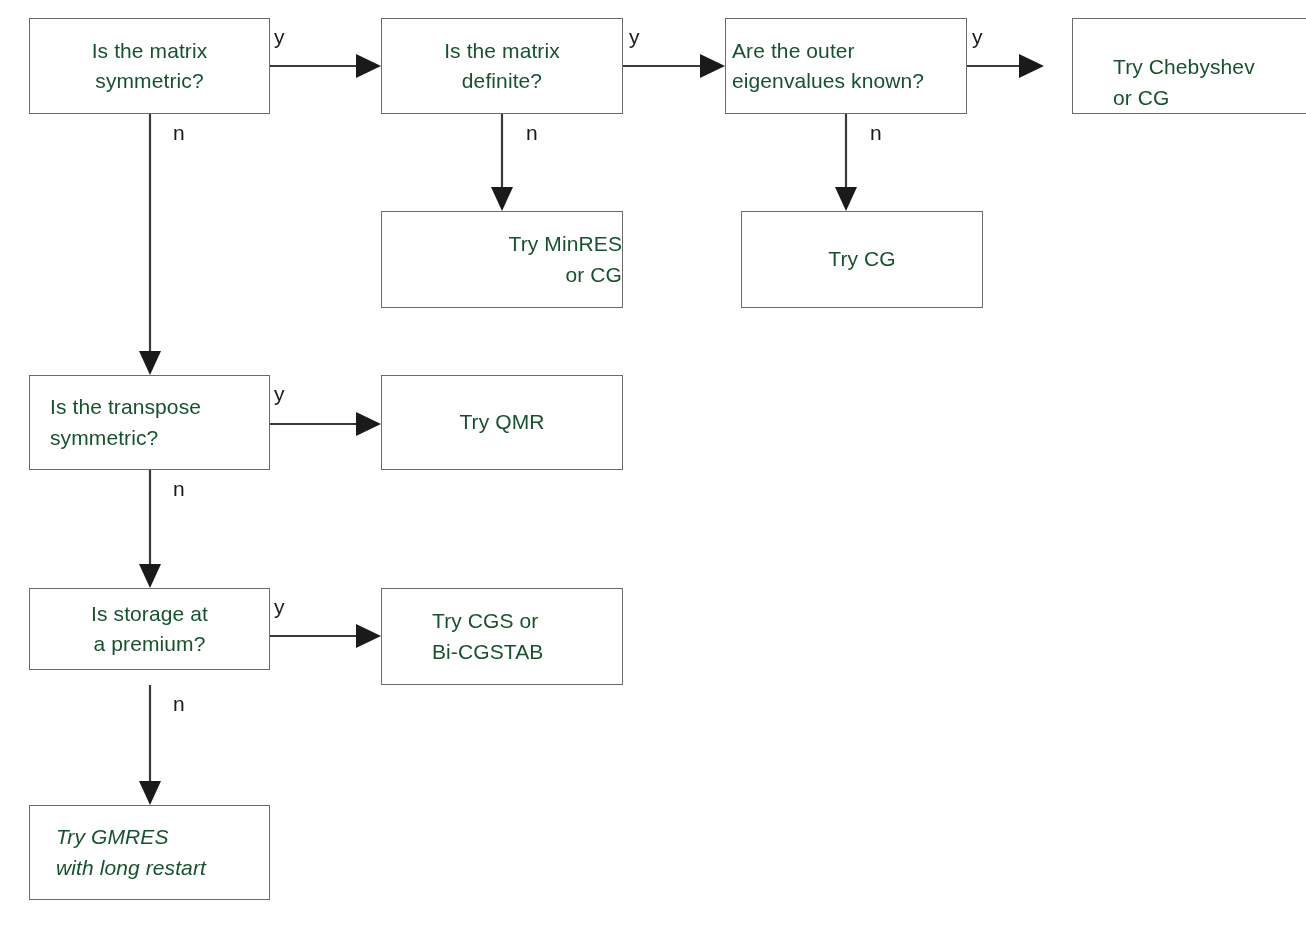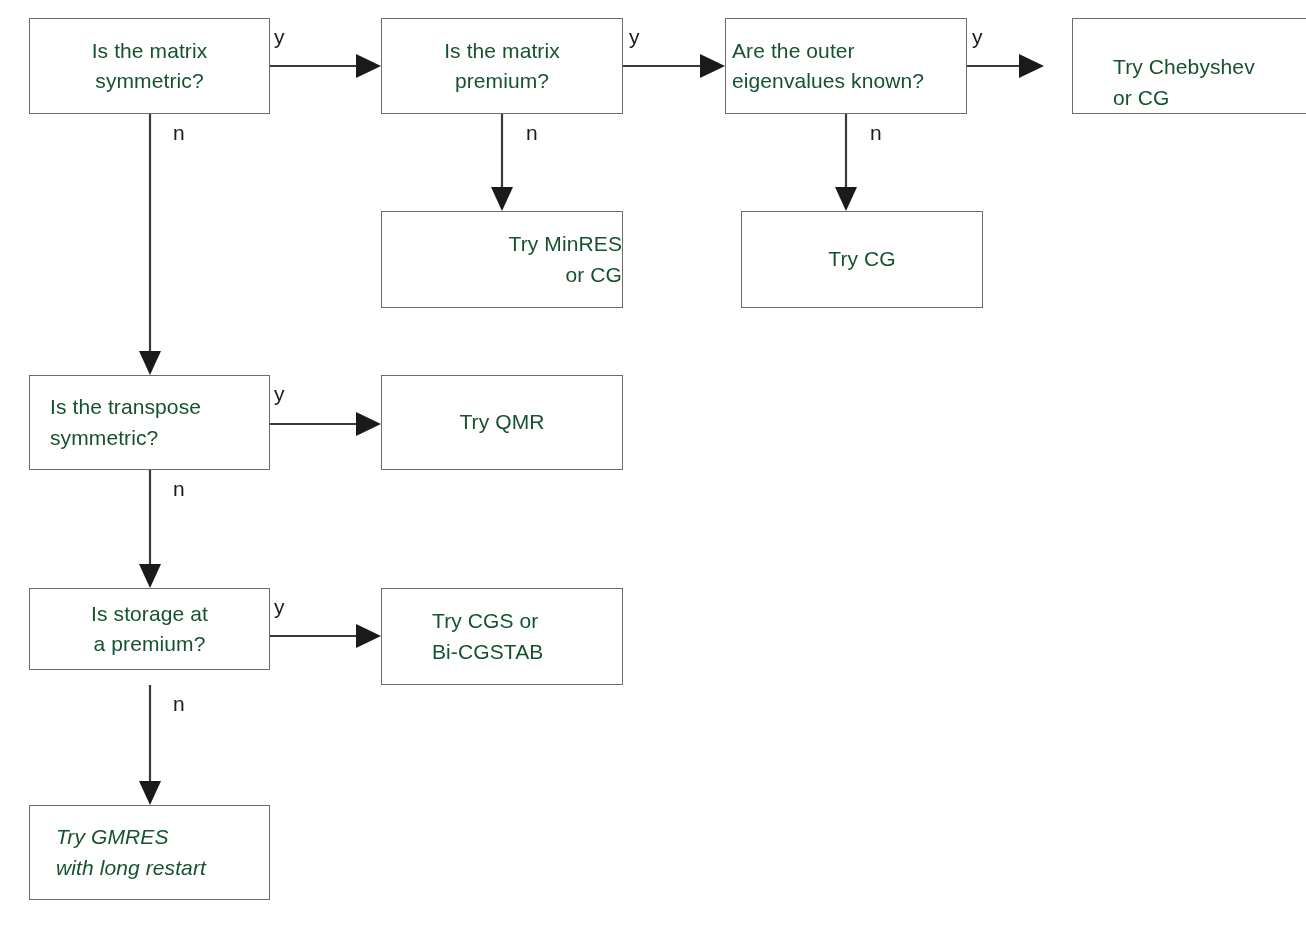--- a/index.html
+++ b/index.html
@@ -120,21 +120,21 @@
     </g>
   </svg>
 
   <div class="node" style="left:29px; top:18px; width:241px; height:96px;">
     <span class="line">Is the matrix</span>
     <span class="line">symmetric?</span>
   </div>
 
   <div class="node" style="left:381px; top:18px; width:242px; height:96px;">
     <span class="line">Is the matrix</span>
-    <span class="line">premium?</span>
+    <span class="line">definite?</span>
   </div>
 
   <div class="node" style="left:725px; top:18px; width:242px; height:96px; align-items:flex-start; padding-left:6px;">
     <span class="line">Are the outer</span>
     <span class="line">eigenvalues known?</span>
   </div>
 
   <div class="node" style="left:1072px; top:18px; width:241px; height:96px; align-items:flex-start; padding-left:40px;justify-content:flex-end;">
     <span class="line">Try Chebyshev</span>
     <span class="line">or CG</span>

